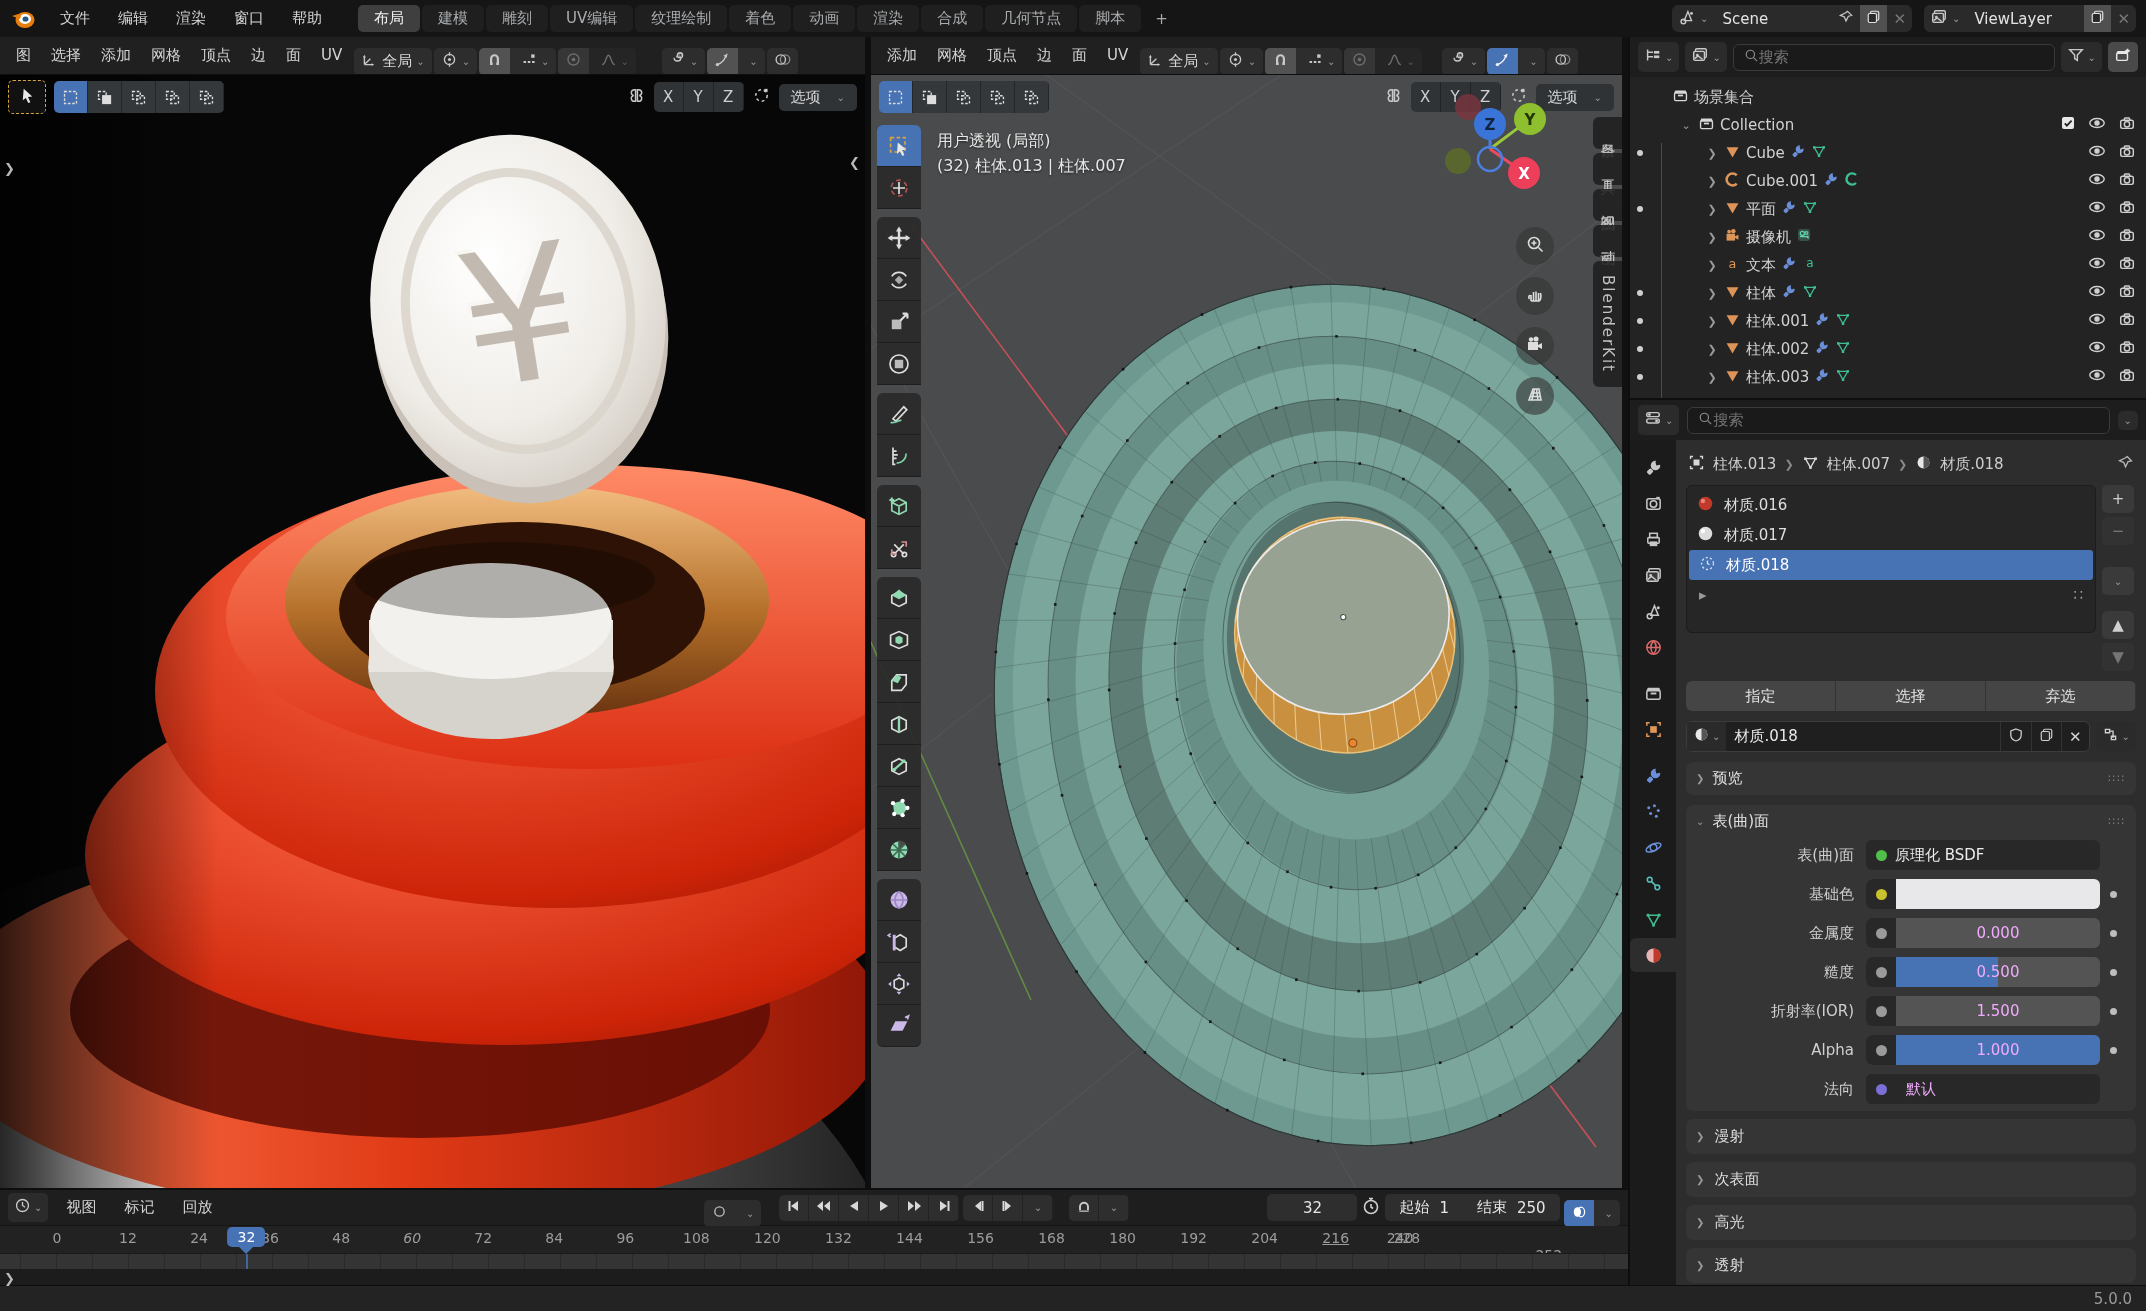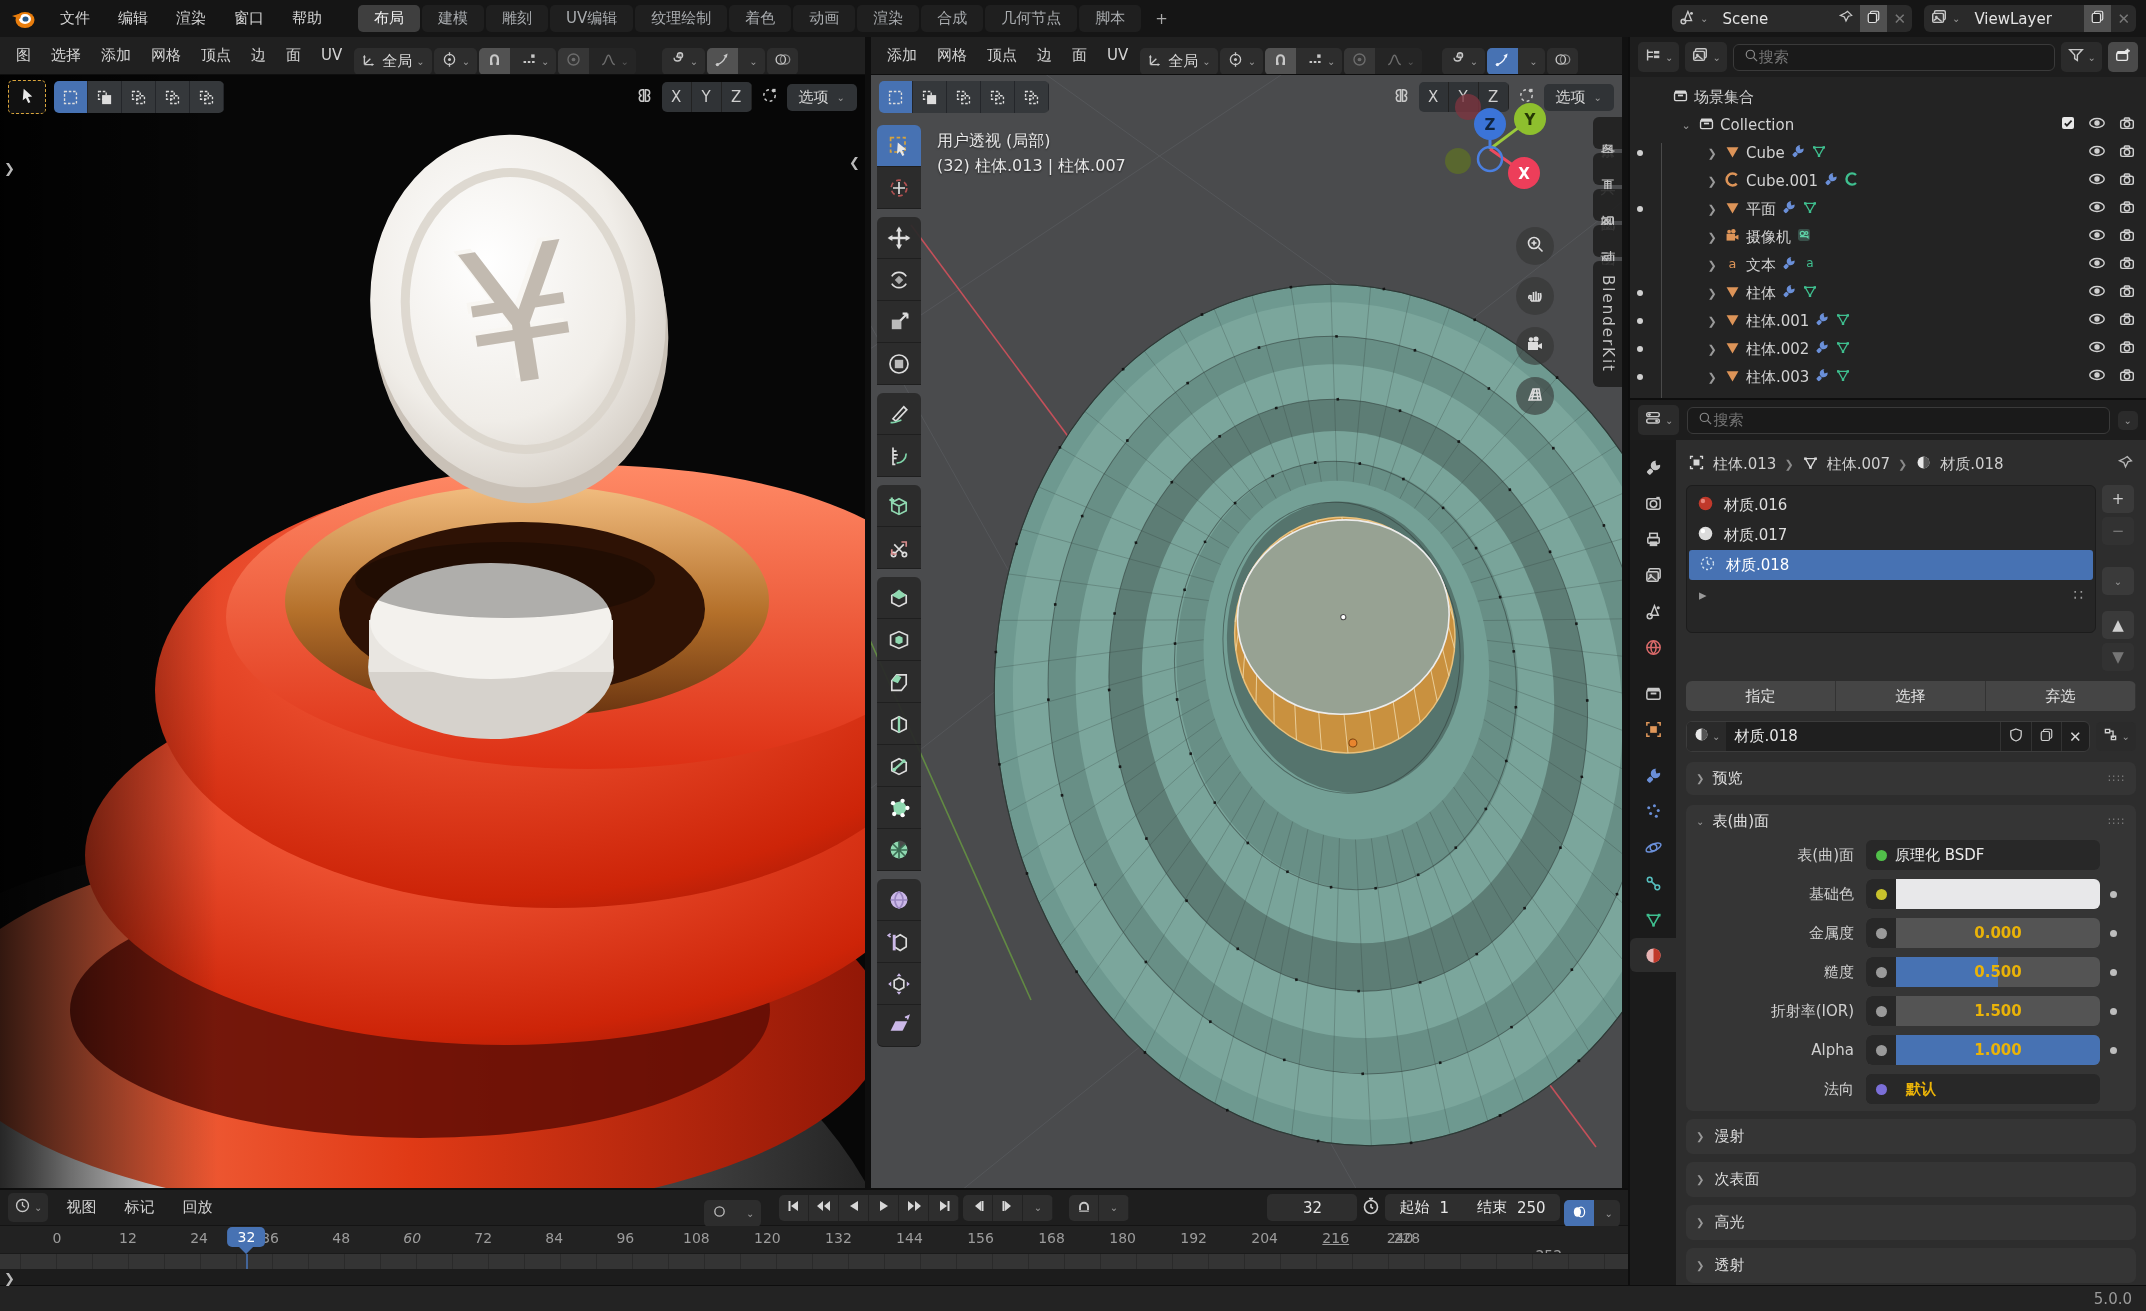--- a/index.html
+++ b/index.html
@@ -39,21 +39,21 @@
   .seg2.blue { background:#4772b3; }
   .chev { font-size:10px; color:#9a9a9a; }
   .vpbody { position:relative; flex:1; overflow:hidden; }
   .row3 { position:absolute; left:0; right:0; top:0; height:44px; display:flex; align-items:center; padding:0 8px; gap:8px; z-index:5; }
   .toolchip { width:38px; height:34px; border:1px dashed #d8a43c; border-radius:5px; display:flex; align-items:center; justify-content:center; background:rgba(40,40,40,.4); }
   .modes { display:flex; border-radius:5px; overflow:hidden; }
   .mode-btn { width:34px; height:32px; display:flex; align-items:center; justify-content:center; background:#35383b; border-right:1px solid #24262a; }
   .mode-btn.active { background:#4772b3; }
   .xyz { display:flex; border-radius:5px; overflow:hidden; }
   .xyz .b { width:30px; height:30px; display:flex; align-items:center; justify-content:center; background:#303336; color:#cfcfcf; border-right:1px solid #222; }
-  .opts { display:flex; align-items:center; gap:8px; background:#303336; border-radius:5px; padding:4px 12px; }
+  .opts { display:flex; align-items:center; gap:16px; background:#303336; border-radius:5px; padding:4px 12px; }
   .edgechev { position:absolute; color:#b9b9b9; font-size:13px; z-index:6; }
 
   
   .vtools { position:absolute; left:6px; top:50px; width:44px; display:flex; flex-direction:column; z-index:6; }
   .vtool { width:44px; height:42px; background:#2a2a2aee; display:flex; align-items:center; justify-content:center; border-bottom:1px solid #1f1f1f; }
   .vtool.first { border-radius:6px 6px 0 0; }
   .vtool.last { border-radius:0 0 6px 6px; }
   .vtool.active { background:#4772b3; }
   .vtool.gap { margin-top:8px; border-radius:6px 6px 0 0; }
 
@@ -105,21 +105,21 @@
   .db-main .nm { flex:1; padding:0 8px; color:#e8e8e8; }
   .db-main .ib { padding:0 7px; height:100%; display:flex; align-items:center; border-left:1px solid #333; }
   .panel { background:#353535; border-radius:7px; margin-top:10px; padding:7px 10px; }
   .panel .phdr { display:flex; align-items:center; gap:8px; color:#e0e0e0; }
   .grip { margin-left:auto; color:#7e7e7e; letter-spacing:2px; font-size:11px; }
   .prow { display:flex; align-items:center; margin-top:9px; }
   .prow .lab { width:170px; text-align:right; padding-right:12px; color:#cfcfcf; flex:none; }
   .wid { flex:1; display:flex; align-items:center; height:30px; border-radius:6px; overflow:hidden; background:#545454; position:relative; }
   .wid .dotbtn { width:30px; height:100%; background:#282828; display:flex; align-items:center; justify-content:center; flex:none; }
   .wid .fill { position:absolute; left:30px; top:0; bottom:0; background:#4772b3; }
-  .wid .val { position:relative; flex:1; text-align:center; color:#eab308; z-index:2;font-weight:bold; }
+  .wid .val { position:relative; flex:1; text-align:center; color:#f0abfc; z-index:2; }
   .wid.menuw { background:#282828; }
   .wid.menuw .val { text-align:left; padding-left:10px; }
   .decor { width:26px; display:flex; justify-content:center; flex:none; }
   .decor i { width:7px; height:7px; border-radius:50%; background:#bdbdbd; }
   .subpanel { background:#353535; border-radius:7px; margin-top:8px; padding:8px 10px; color:#dedede; display:flex; gap:10px; align-items:center; }
   .bsdfbtn { flex:1; background:#282828; border-radius:6px; height:30px; display:flex; align-items:center; gap:8px; padding:0 10px; color:#ececec; }
 
   
   .timeline { height:97px; flex:none; background:#1f1f1f; border-top:2px solid #0e0e0e; display:flex; flex-direction:column; }
   .tl-hdr { height:36px; background:#1e1e1e; display:flex; align-items:center; gap:4px; padding:0 8px; flex:none; border-bottom:1px solid #141414; }

